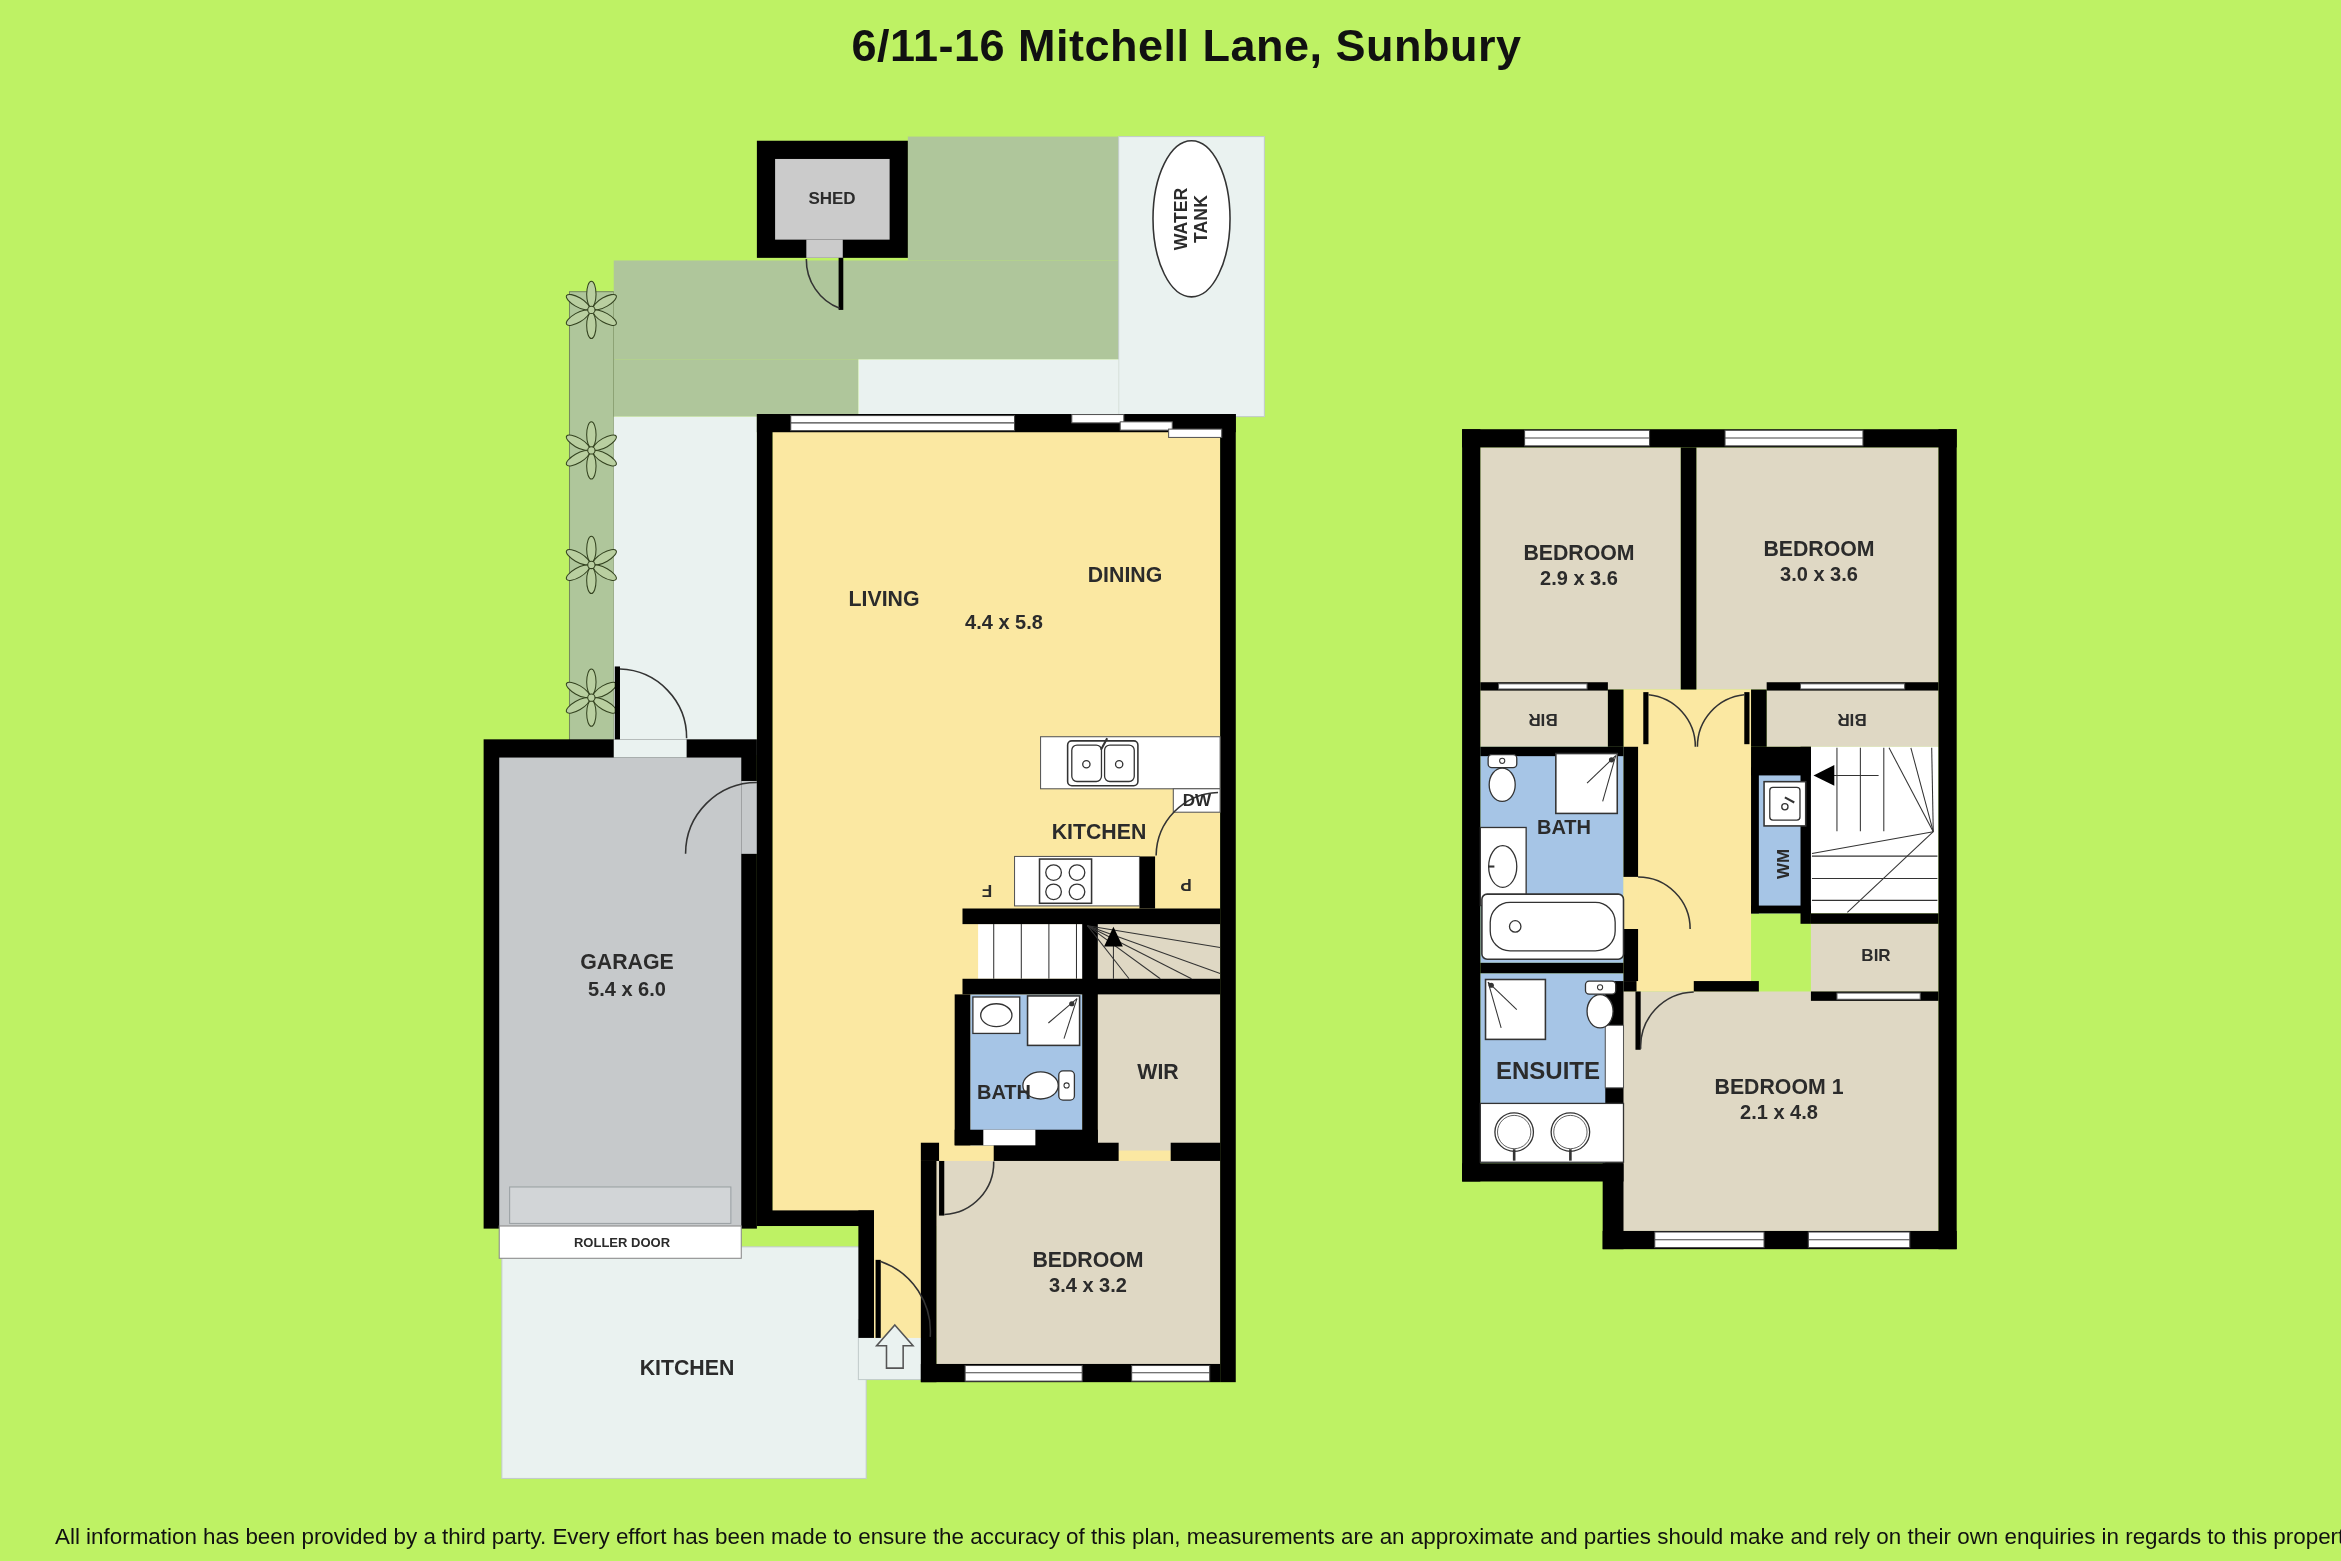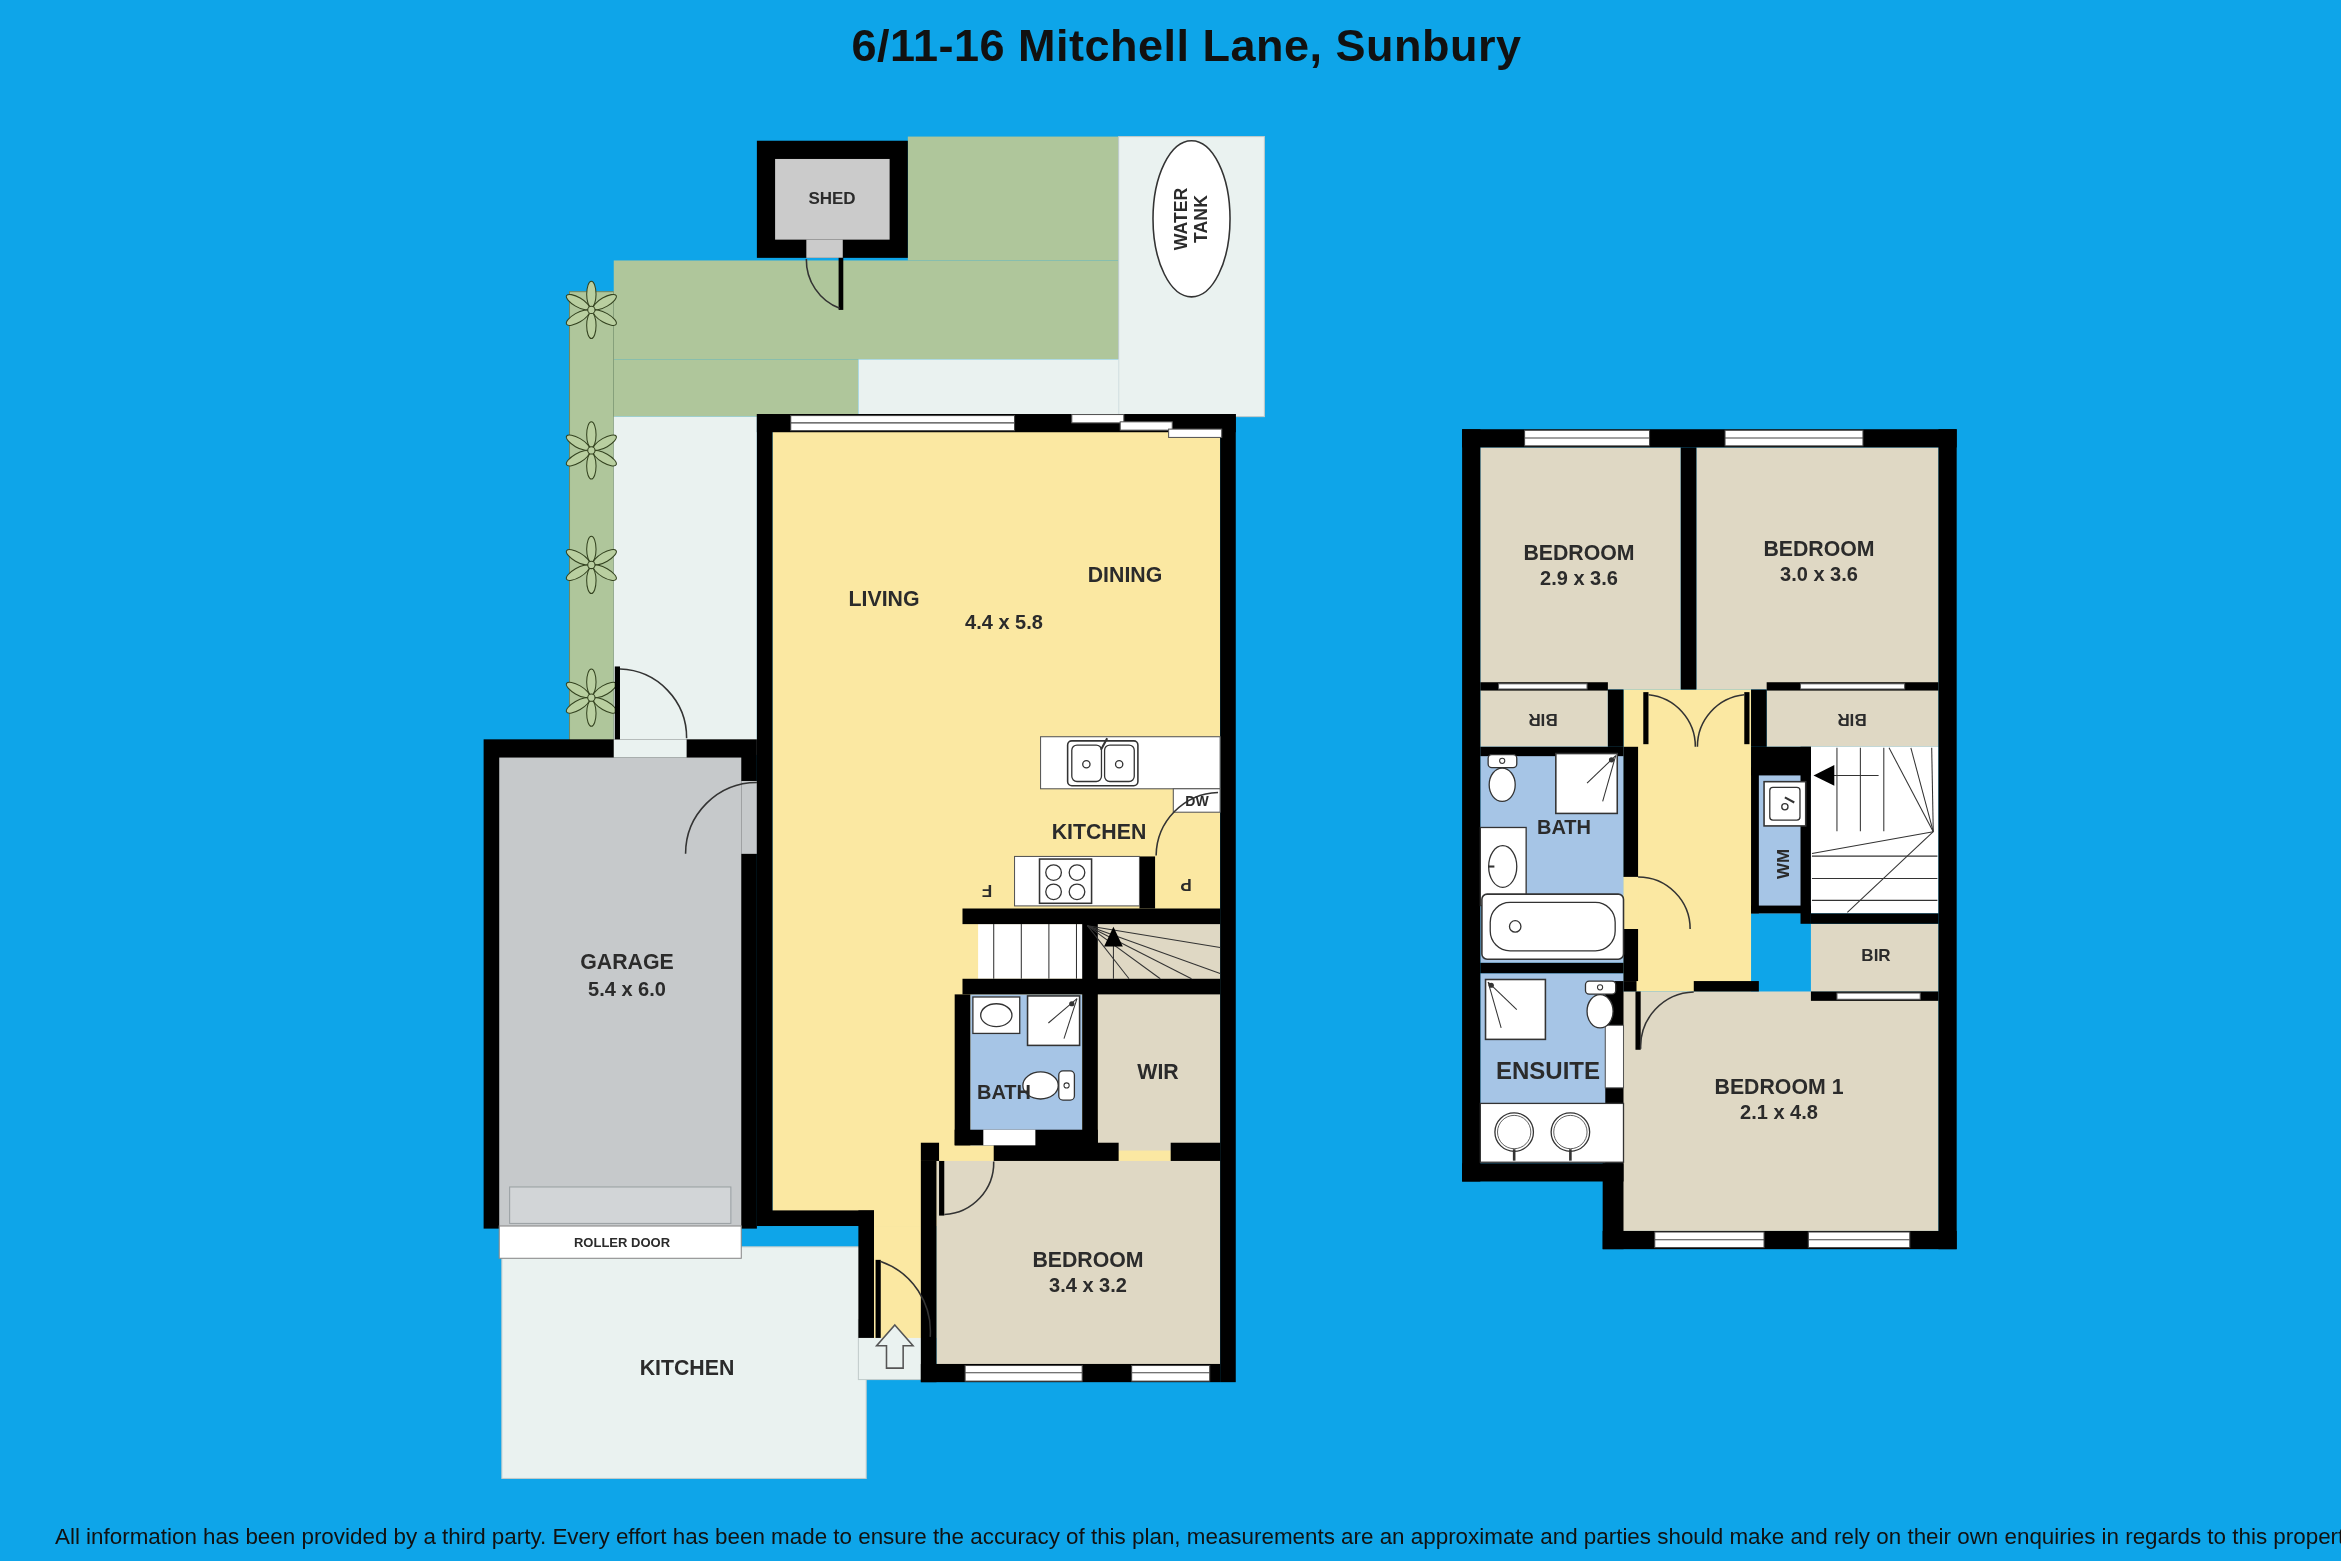--- a/index.html
+++ b/index.html
@@ -1,26 +1,26 @@
 <!DOCTYPE html>
 <html style="font-size:8.3px"><head>
 <meta charset="utf-8">
 <style>
   html,body{margin:0;padding:0;background:#fff;}
   body{width:2342px;height:1561px;position:relative;font-family:"Liberation Sans",sans-serif;}
-  .canvas{position:absolute;left:0;top:0;width:2342px;height:1561px;background:#0ea5e9;overflow:hidden;}
+  .canvas{position:absolute;left:0;top:0;width:2342px;height:1561px;background:#bef264;overflow:hidden;}
   .title{position:absolute;left:0;top:20px;width:2373px;text-align:center;font-size:45px;font-weight:bold;color:#111;letter-spacing:0.5px;}
   .disclaimer{position:absolute;left:55px;top:1524px;width:2280px;font-size:22.4px;color:#111;white-space:nowrap;}
   .plan{position:absolute;}
   .plan svg{position:absolute;left:0;top:0;}
   .lbl{position:absolute;transform:translate(-50%,-50%);color:#2b2b2b;font-weight:bold;white-space:nowrap;text-align:center;}
   .lbl-md{font-size:21.3px;}
   .lbl-dim{font-size:20px;}
   .lbl-sm{font-size:17px;}
-  .lbl-xs{font-size:14px;}
+  .lbl-xs{font-size:17px;}
   .rot180{transform:translate(-50%,-50%) rotate(180deg);}
   .rot270{transform:translate(-50%,-50%) rotate(-90deg);}
   .wt-label{width:109px;white-space:normal;line-height:1.15;font-size:17.7px;}
 </style>
 </head>
 <body>
 
 <div class="canvas">
 
   <div class="title">6/11-16 Mitchell Lane, Sunbury</div>

